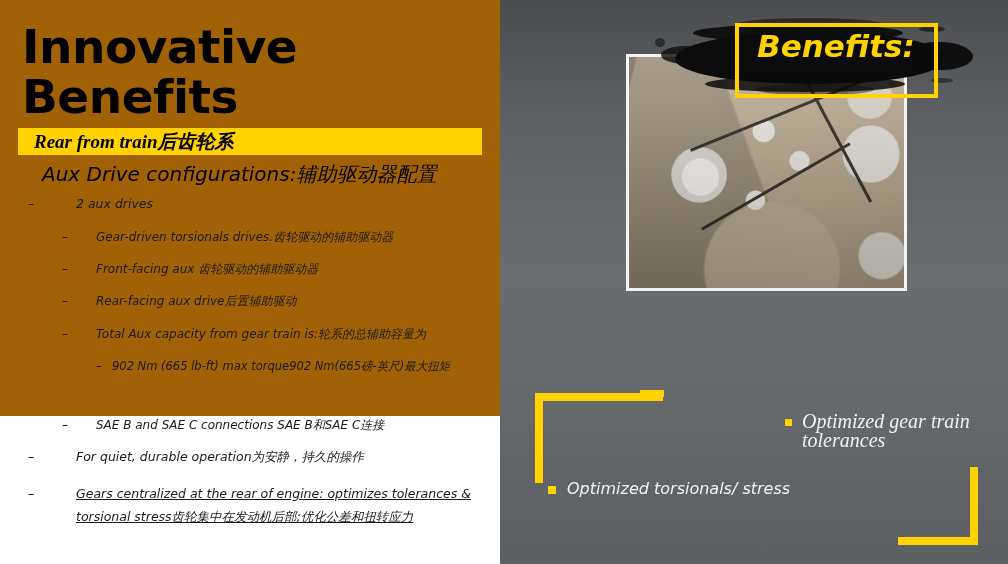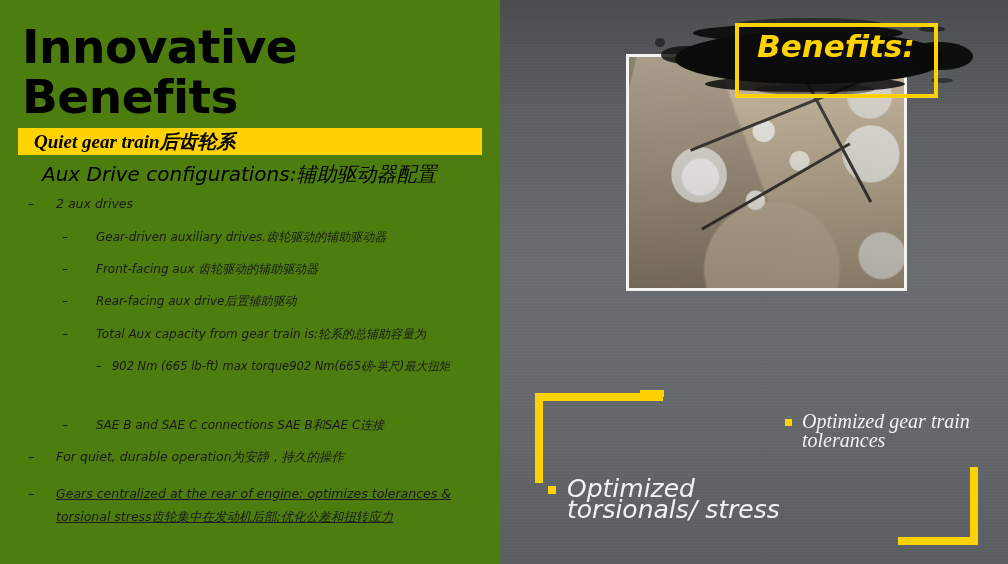--- a/index.html
+++ b/index.html
@@ -18,22 +18,22 @@
     width: 1008px;
     height: 564px;
     overflow: hidden;
     background: #ffffff;
   }
 
   
   #left-panel {
     position: absolute;
     left: 0; top: 0;
-    width: 500px; height: 564px;
-    background: #4d7c0f;
+    width: 500px; height: 416px;
+    background: #a16207;
   }
 
   #slide-title {
     position: absolute;
     left: 22px; top: 22px;
     width: 460px;
     font-family: "DejaVu Sans", sans-serif;
     font-weight: bold;
     font-size: 47px;
     line-height: 50px;
@@ -81,21 +81,21 @@
   .bullet .dash {
     position: absolute;
     left: 0; top: 0;
   }
   .bullet .body {
     display: block;
   }
 
   
   .lvl1 { font-size: 12.5px; }
-  .lvl1 .body { margin-left: 28px; }
+  .lvl1 .body { margin-left: 48px; }
   
   .lvl2 { font-size: 12px; }
   .lvl2 .body { margin-left: 34px; }
   
   .lvl3 { font-size: 11.5px; }
   .lvl3 .body { margin-left: 16px; }
 
   .underline-text { text-decoration: underline; }
 
   
@@ -224,51 +224,51 @@
     width: 7px; height: 7px;
     background: #FFD200;
   }
   .benefit-item .txt { display: block; margin-left: 17px; }
 
   #benefit-1 { left: 50px; top: 415px; width: 200px; font-size: 16px; line-height: 20px; }
   #benefit-2 { left: 285px; top: 412px; width: 195px; font-size: 20px; line-height: 19px; }
   #benefit-3 {
     left: 48px; top: 478px; width: 260px;
     font-family: "DejaVu Sans", sans-serif;
-    font-size: 25px; line-height: 21px;
+    font-size: 16px; line-height: 21px;
   }
   #benefit-3 .sq { top: 8px; width: 8px; height: 8px; }
   #benefit-3 .txt { margin-left: 19px; }
 </style>
 </head>
 <body>
 
 <div id="slide">
 
   <div id="left-panel">
 
     <div id="slide-title">
       <div>Innovative</div>
       <div>Benefits</div>
     </div>
 
     <div id="subtitle-banner">
-      <span class="txt">Quiet gear train后齿轮系</span>
+      <span class="txt">Rear from train后齿轮系</span>
     </div>
 
     <div id="section-heading">Aux Drive configurations:辅助驱动器配置</div>
 
     <div class="bullet lvl1" style="left:28px; top:196px; width:450px;">
       <span class="dash">–</span>
       <span class="body">2 aux drives</span>
     </div>
 
     <div class="bullet lvl2" style="left:62px; top:229px; width:420px;">
       <span class="dash">–</span>
-      <span class="body">Gear-driven auxiliary drives.齿轮驱动的辅助驱动器</span>
+      <span class="body">Gear-driven torsionals drives.齿轮驱动的辅助驱动器</span>
     </div>
 
     <div class="bullet lvl2" style="left:62px; top:261px; width:420px;">
       <span class="dash">–</span>
       <span class="body">Front-facing aux 齿轮驱动的辅助驱动器</span>
     </div>
 
     <div class="bullet lvl2" style="left:62px; top:293px; width:420px;">
       <span class="dash">–</span>
       <span class="body">Rear-facing aux drive后置辅助驱动</span>

